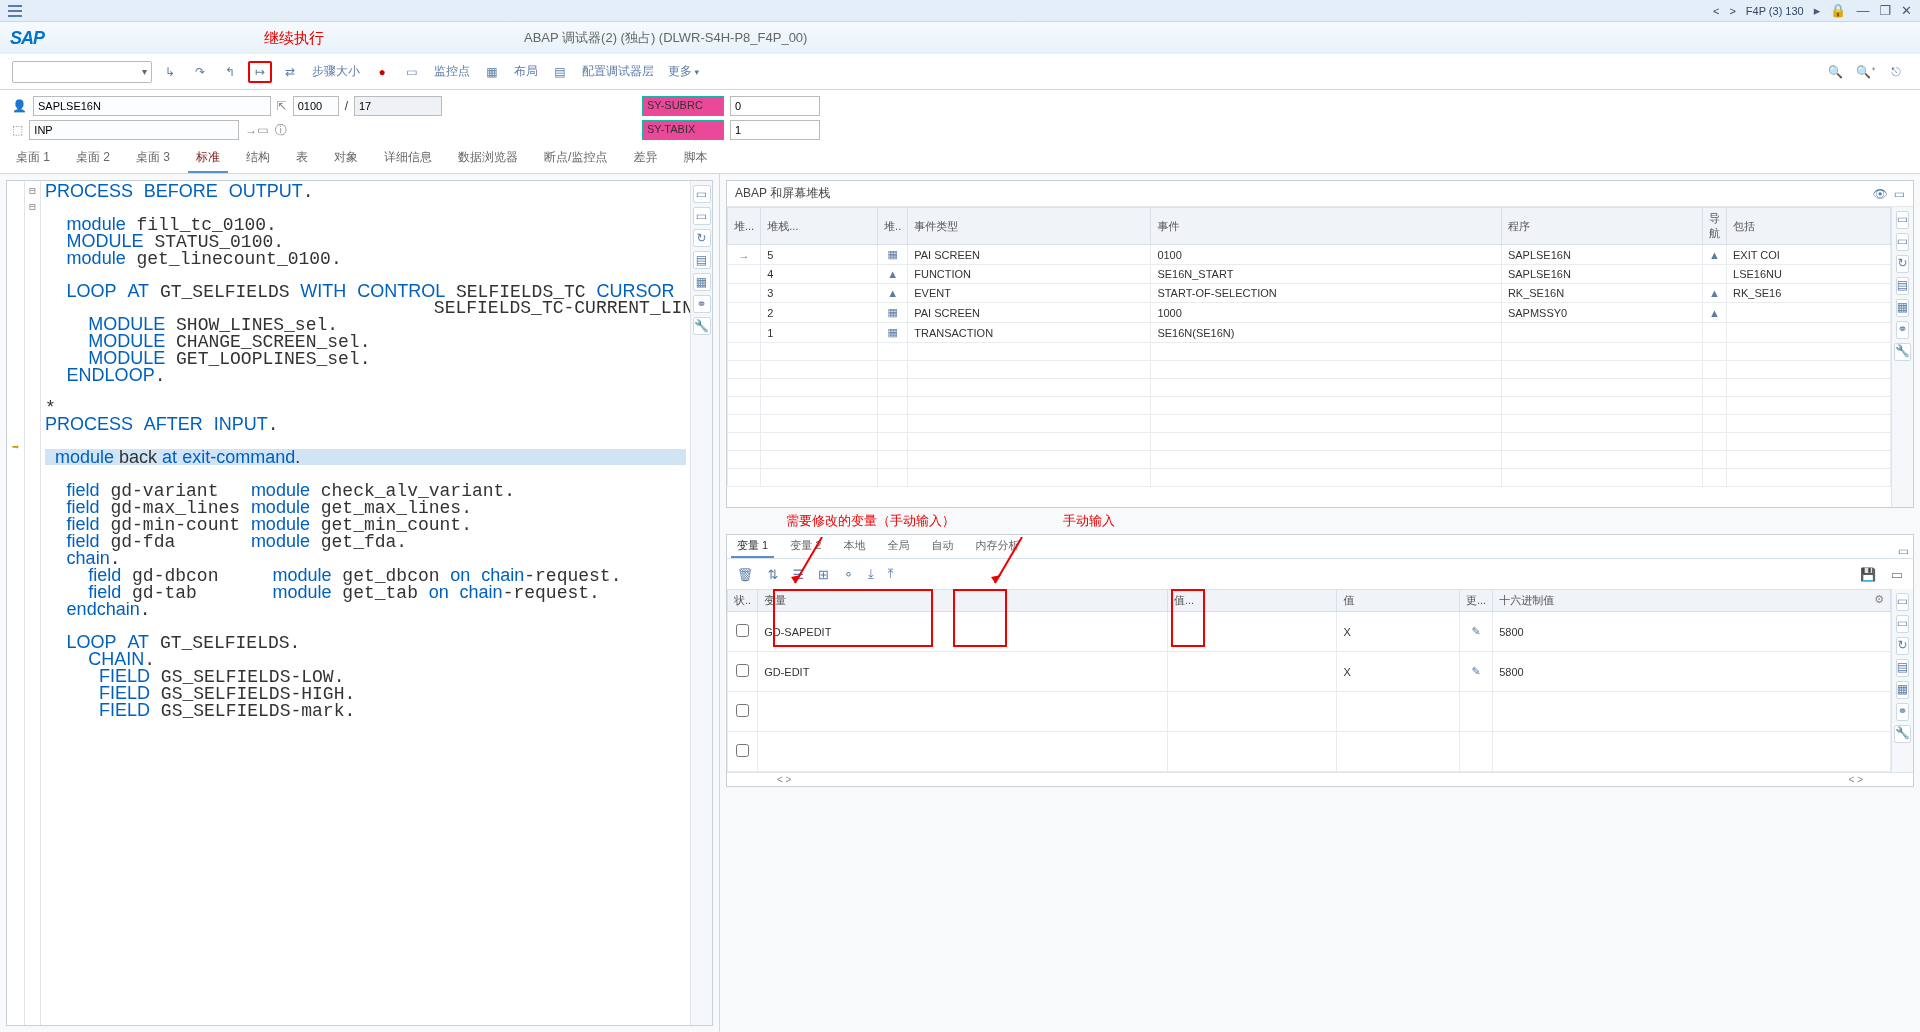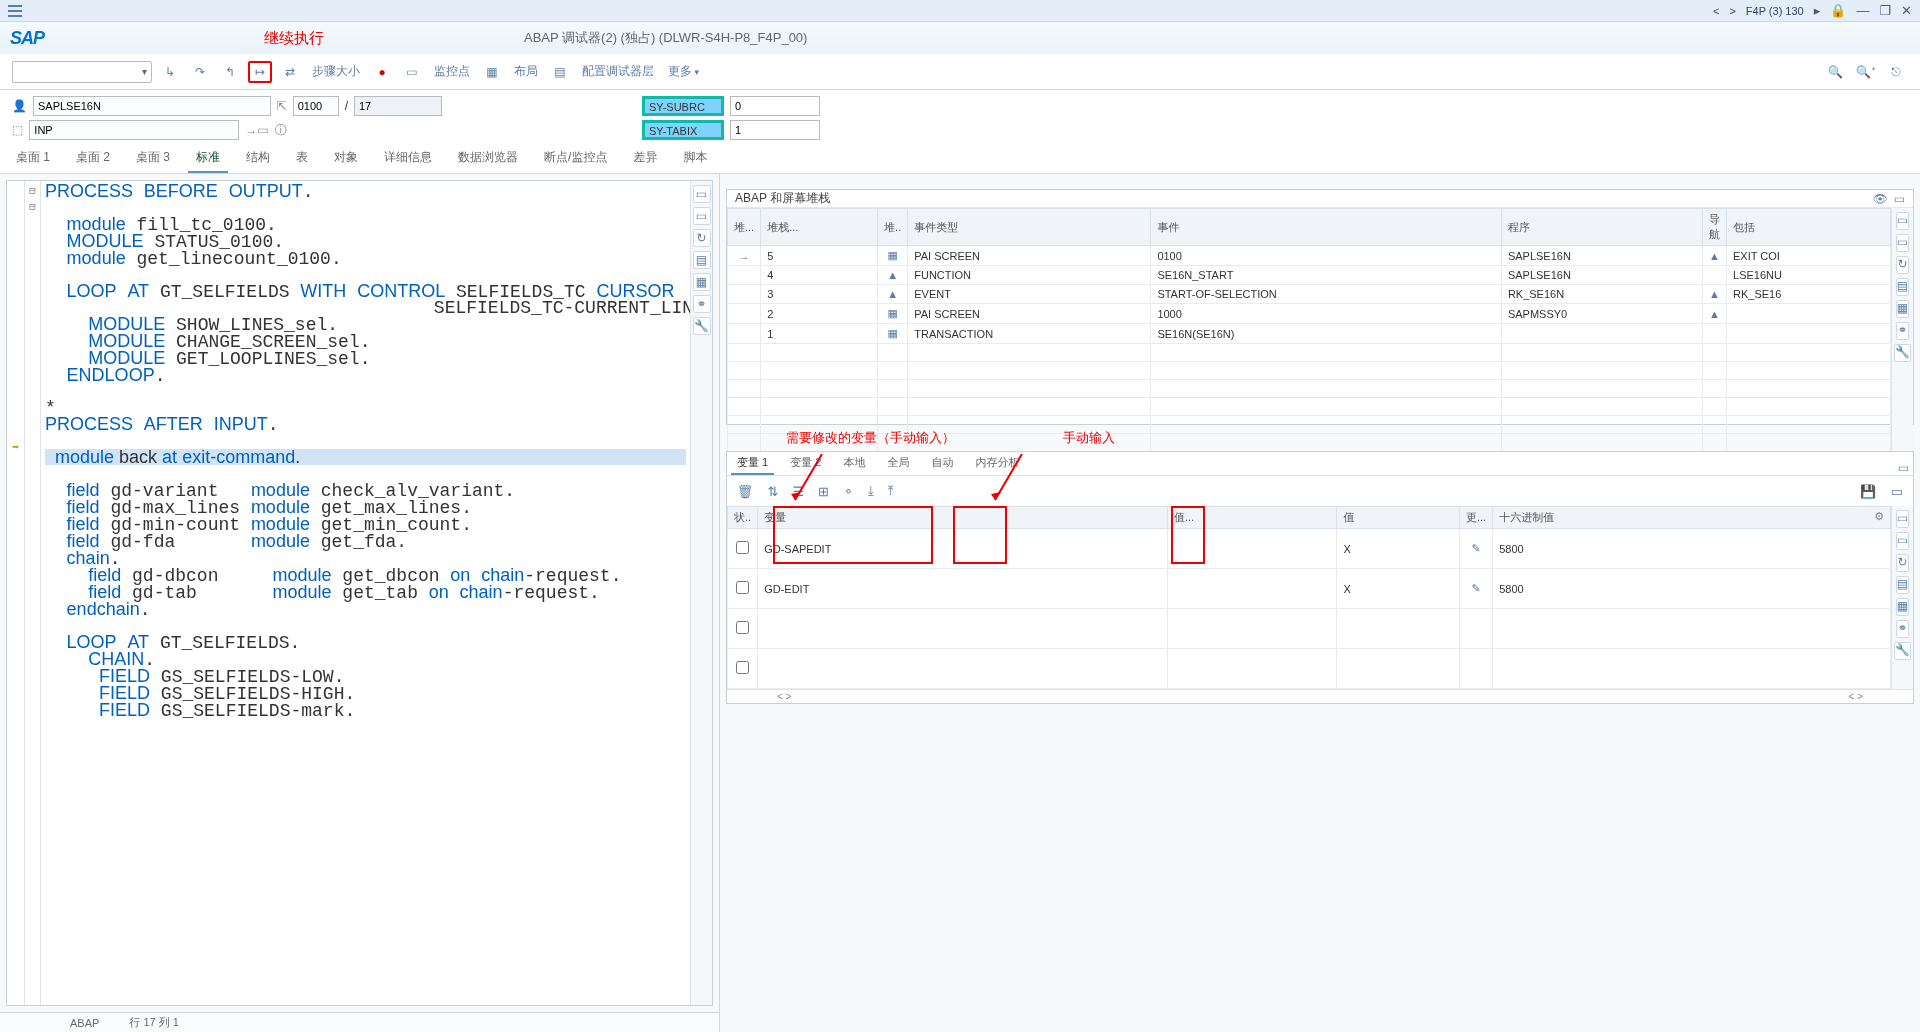--- a/index.html
+++ b/index.html
@@ -21,25 +21,25 @@
 .tbtn.boxed { border:2px solid #e00; }
 .tlbl { color:#5a7ca8; font-size:12px; margin:0 4px; cursor:pointer; }
 .tlbl.more::after { content:" ▾"; font-size:9px; }
 .toolbar .spacer { flex:1; }
 .fields { height:56px; background:#fff; display:flex; align-items:center; padding:6px 12px; gap:10px; flex-wrap:wrap; }
 .field-row { display:flex; align-items:center; gap:6px; width:430px; }
 .field-row input { height:20px; border:1px solid #bbb; padding:0 4px; font-size:11px; background:#fcfdfe; }
 .field-row input[readonly] { background:#eef2f6; }
 .ficon { color:#888; font-size:12px; }
 .field-group2 { display:flex; align-items:center; gap:6px; }
-.field-group2 .lbl { width:82px; height:20px; border:3px solid #14b8a6; padding:2px 4px; font-size:11px; background:#7dd3fc; }
+.field-group2 .lbl { width:82px; height:20px; border:1px solid #14b8a6; padding:2px 4px; font-size:11px; background:#ec4899; }
 .field-group2 input { width:90px; height:20px; border:1px solid #bbb; padding:0 4px; font-size:11px; }
 .tabs { height:28px; border-bottom:1px solid #d0d8e0; display:flex; align-items:flex-end; padding:0 8px; gap:10px; }
 .tab { padding:5px 8px; color:#666; font-size:12px; cursor:pointer; border-bottom:2px solid transparent; }
-.tab.active { color:#14532d; border-bottom-color:#5a8fc8; }
+.tab.active { color:#7f1d1d; border-bottom-color:#5a8fc8; }
 .main { display:flex; height:calc(100vh - 174px); background:#f7f9fb; }
 .left-pane { width:720px; display:flex; flex-direction:column; border-right:1px solid #d0d8e0; }
 .code-wrap { flex:1; display:flex; background:#fff; margin:6px; border:1px solid #c8d0d8; overflow:hidden; position:relative; }
 .gutter-ind { width:18px; background:#fff; border-right:1px solid #e0e4e8; }
 .lineno { width:32px; background:#fff; border-right:1px solid #e0e4e8; color:#6a9fd4; font-family:Consolas,monospace; font-size:13px; text-align:right; padding:2px 6px 2px 0; line-height:16px; }
 .fold { width:16px; background:#fff; border-right:1px solid #e0e4e8; color:#888; font-family:monospace; font-size:11px; text-align:center; padding-top:2px; line-height:16px; }
 .code { flex:1; font-family:Consolas,"Courier New",monospace; font-size:18px; line-height:16px; padding:2px 4px; white-space:pre; overflow:auto; }
 .code .kw { color:#0060c0; }
 .code .cur { background:#d0e4f5; display:inline-block; width:100%; }
 .side-icons { width:22px; background:#f5f8fb; border-left:1px solid #e0e4e8; display:flex; flex-direction:column; align-items:center; gap:4px; padding:4px 0; }
@@ -47,21 +47,21 @@
 .status-line { height:20px; border-top:1px solid #d0d8e0; background:#fafbfc; display:flex; align-items:center; padding:0 10px; font-size:11px; color:#666; gap:30px; }
 .right-pane { flex:1; display:flex; flex-direction:column; padding:6px 6px 0 6px; gap:2px; }
 .panel { background:#fff; border:1px solid #c8d0d8; }
 .panel-hdr { height:26px; display:flex; align-items:center; padding:0 8px; border-bottom:1px solid #e4e8ec; }
 .panel-hdr .title { font-size:12px; color:#444; }
 .panel-hdr .tools { margin-left:auto; display:flex; gap:6px; color:#5a7ca8; font-size:12px; cursor:pointer; }
 .stack-tbl { width:100%; border-collapse:collapse; font-size:11px; }
 .stack-tbl th { background:#f0f4f8; border:1px solid #d8e0e8; padding:3px 6px; text-align:left; font-weight:normal; color:#555; }
 .stack-tbl td { border:1px solid #e8ecf0; padding:3px 6px; height:18px; }
 .stack-tbl td.ic { color:#5a7ca8; text-align:center; width:22px; }
-.stack-panel { height:236px; display:flex;margin-top:9px; }
+.stack-panel { height:328px; display:flex; }
 .stack-side { width:22px; background:#f5f8fb; border-left:1px solid #e0e4e8; display:flex; flex-direction:column; align-items:center; gap:4px; padding:4px 0; }
 .stack-side span { color:#5a7ca8; font-size:12px; cursor:pointer; height:18px; }
 .stack-body { flex:1; overflow:auto; }
 .red-anno2 { color:#e00; font-size:13px; padding:2px 0 2px 60px; display:flex; gap:108px; }
 .vartabs { height:24px; display:flex; align-items:flex-end; gap:10px; padding:0 4px; border-bottom:1px solid #d8e0e8; }
 .vartab { padding:3px 6px; font-size:11px; color:#666; cursor:pointer; border-bottom:2px solid transparent; }
 .vartab.active { color:#333; border-bottom-color:#5a8fc8; }
 .var-toolbar { height:30px; display:flex; align-items:center; gap:14px; padding:0 10px; position:relative; }
 .var-toolbar span { color:#5a7ca8; font-size:13px; cursor:pointer; }
 .redbox { position:absolute; border:2px solid #e00; pointer-events:none; }
@@ -276,26 +276,20 @@
 </div>
       <div class="side-icons">
         <span>▭</span>
         <span>▭</span>
         <span>↻</span>
         <span>▤</span>
         <span>▦</span>
         <span>⚭</span>
         <span>🔧</span>
       </div>
-    </div>
-    <div class="status-line">
-      <span></span>
-        <span></span>
-      <span>ABAP</span>
-      <span>行 17 列  1</span>
     </div>
   </div>
 
   <div class="right-pane">
     <div class="panel stack-panel" style="flex-direction:column;display:flex;">
       <div class="panel-hdr">
         <span class="title">ABAP 和屏幕堆栈</span>
         <div class="tools">
             <span>👁</span>
             <span>▭</span>

